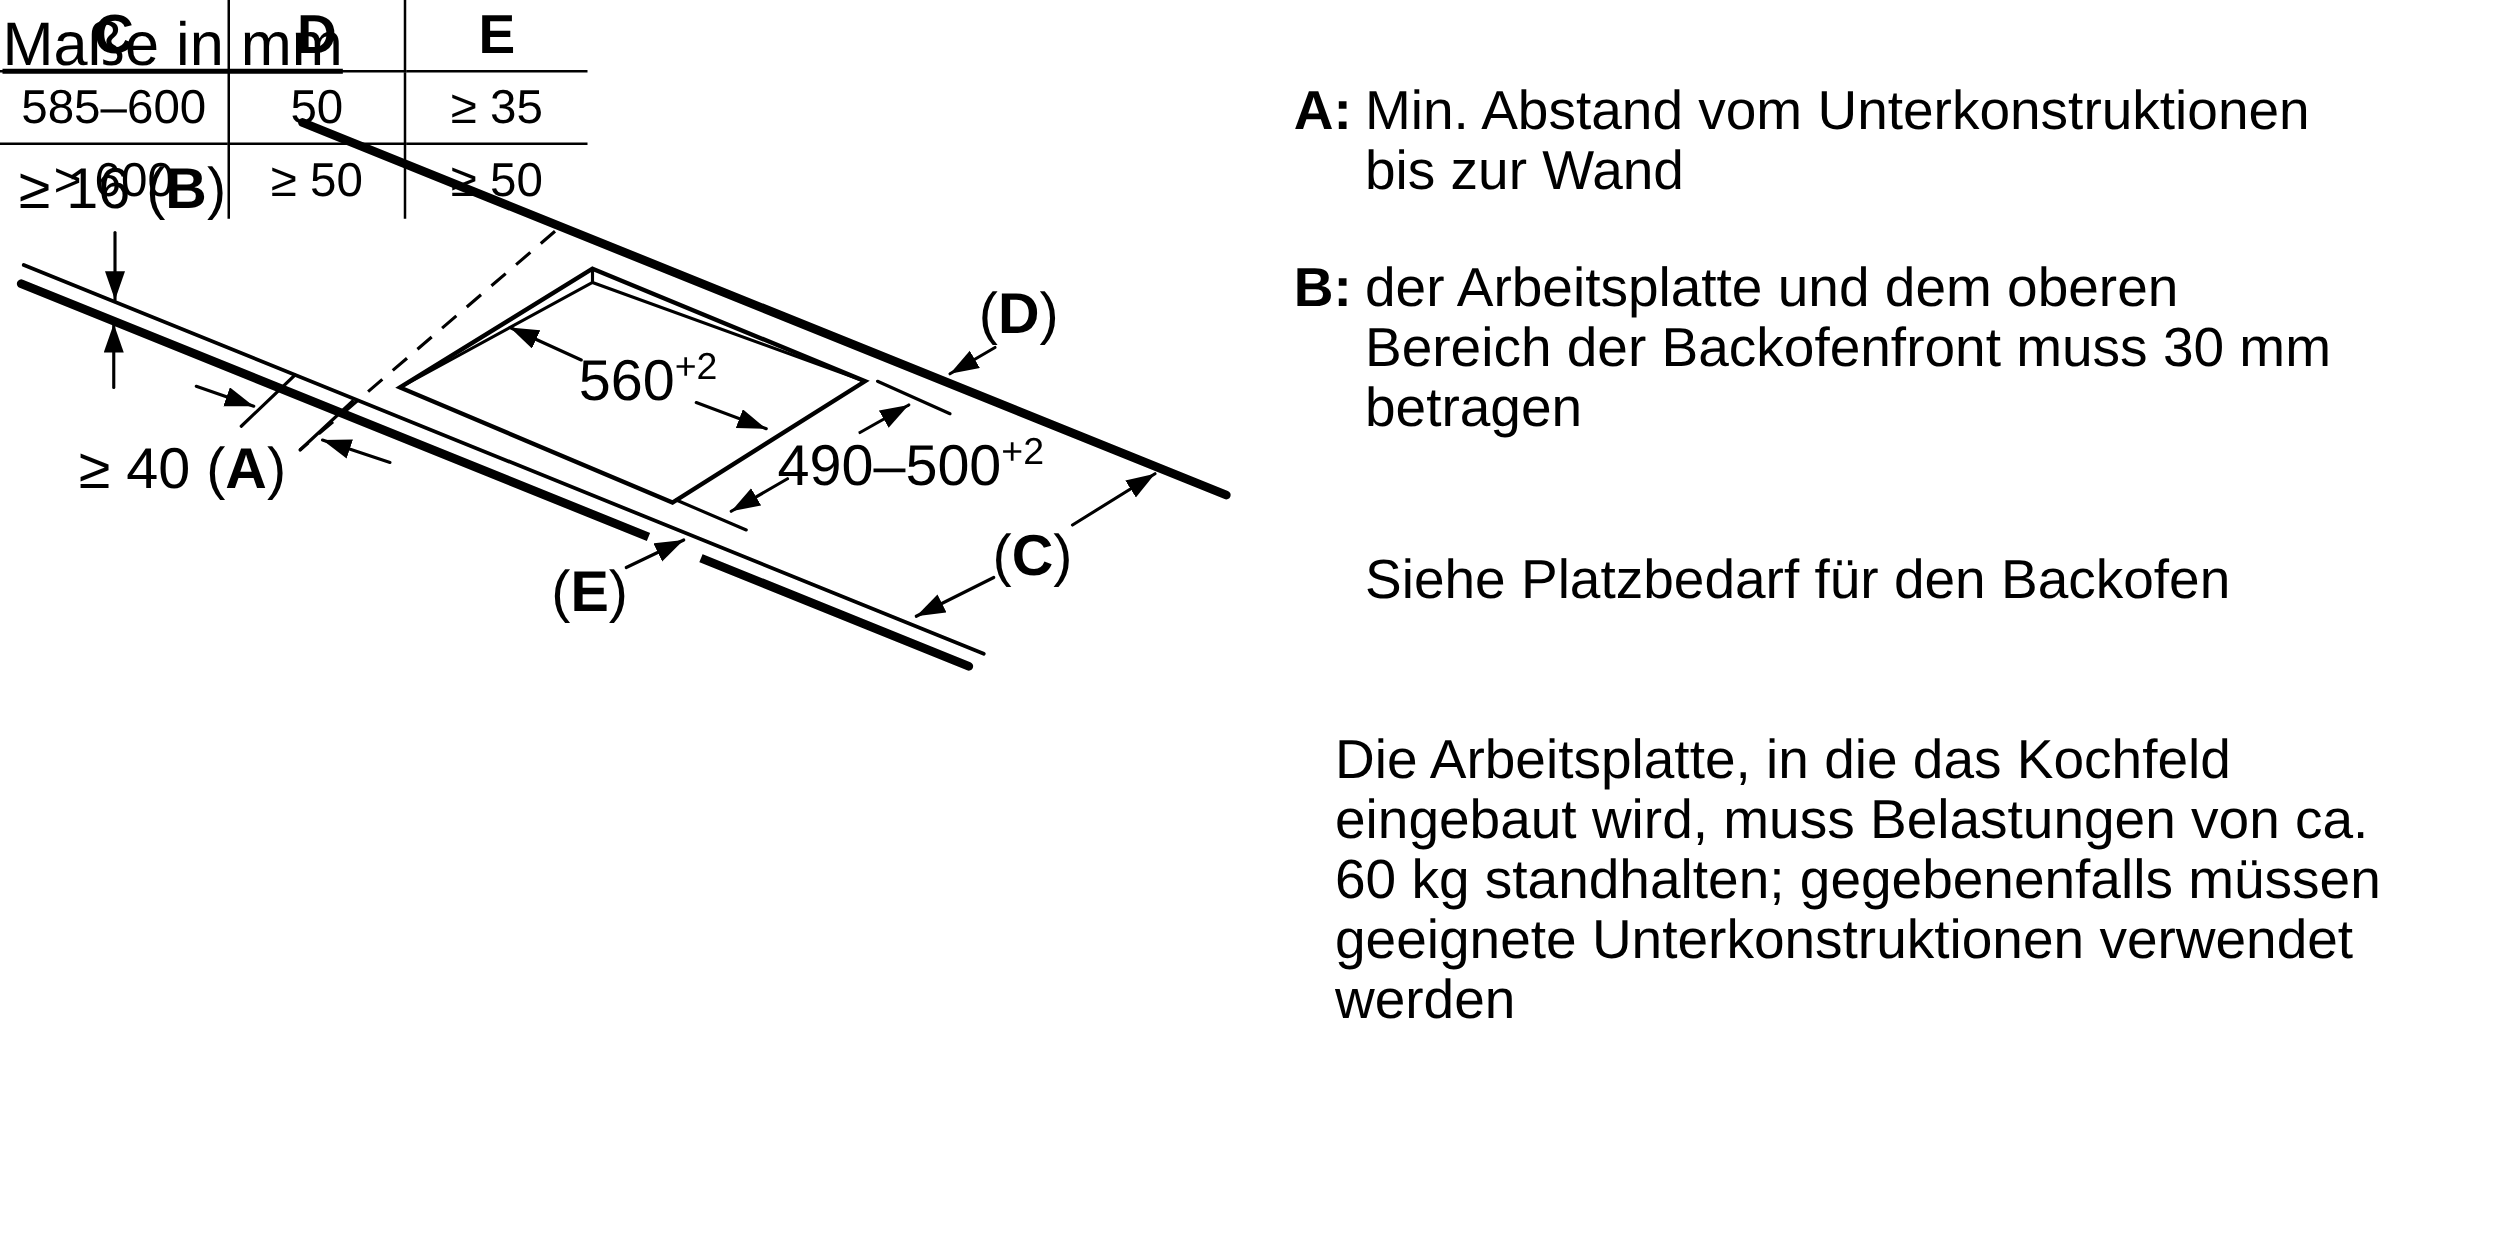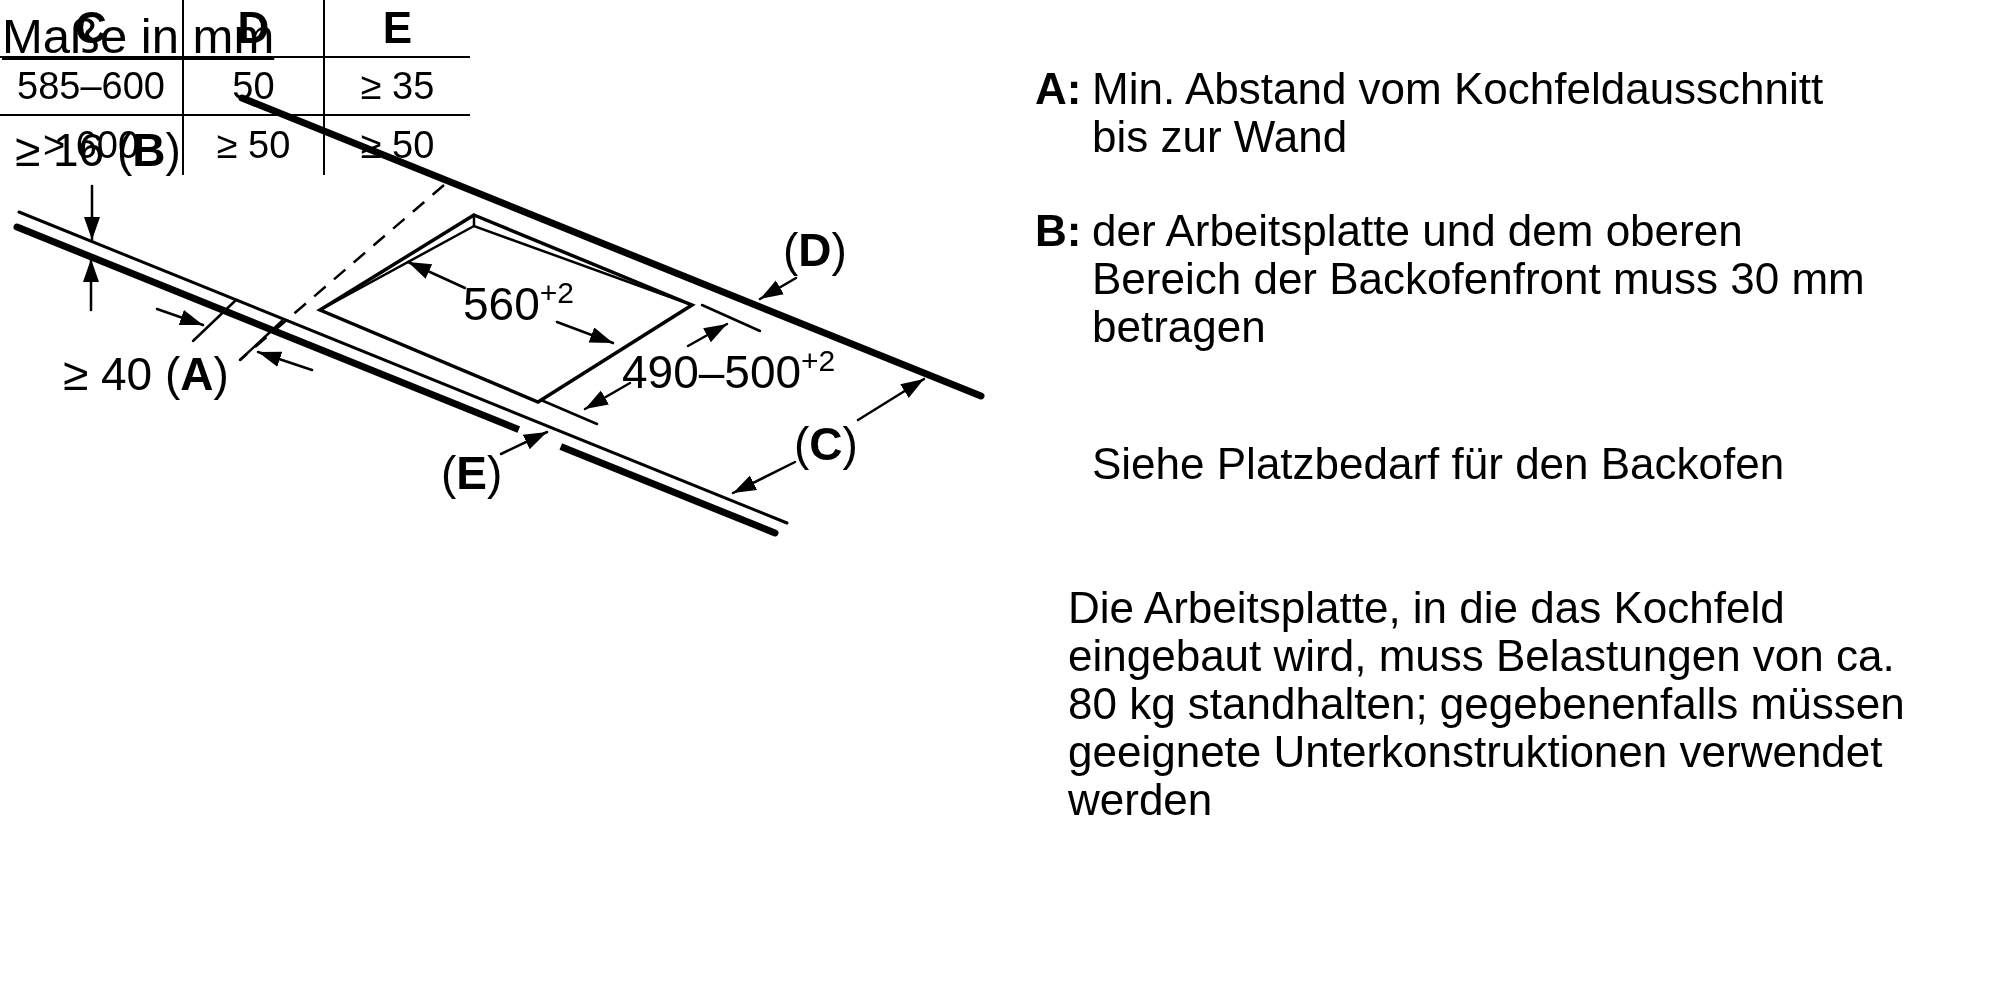--- a/index.html
+++ b/index.html
@@ -105,37 +105,37 @@
     <div class="cell hline">≥ 35</div>
 
     <div class="cell">&gt; 600</div>
     <div class="cell vline">≥ 50</div>
     <div class="cell">≥ 50</div>
   </div>
 
   <div class="legend-block" style="top:65px;">
     <div class="legend-label">A:</div>
     <div class="legend-lines">
-      <div class="tl">Min. Abstand vom Kochfeldausschnitt</div>
+      <div class="tl">Min. Abstand vom Unterkonstruktionen</div>
       <div class="tl">bis zur Wand</div>
     </div>
   </div>
 
   <div class="legend-block" style="top:207px;">
     <div class="legend-label">B:</div>
     <div class="legend-lines">
       <div class="tl">der Arbeitsplatte und dem oberen</div>
       <div class="tl">Bereich der Backofenfront muss 30 mm</div>
       <div class="tl">betragen</div>
     </div>
   </div>
 
   <div id="see-note" class="abs tl">Siehe Platzbedarf für den Backofen</div>
 
   <div id="load-note" class="abs">
     <div class="tl">Die Arbeitsplatte, in die das Kochfeld</div>
     <div class="tl">eingebaut wird, muss Belastungen von ca.</div>
-    <div class="tl">80 kg standhalten; gegebenenfalls müssen</div>
+    <div class="tl">60 kg standhalten; gegebenenfalls müssen</div>
     <div class="tl">geeignete Unterkonstruktionen verwendet</div>
     <div class="tl">werden</div>
   </div>
 
 </div>
 
 </body></html>

